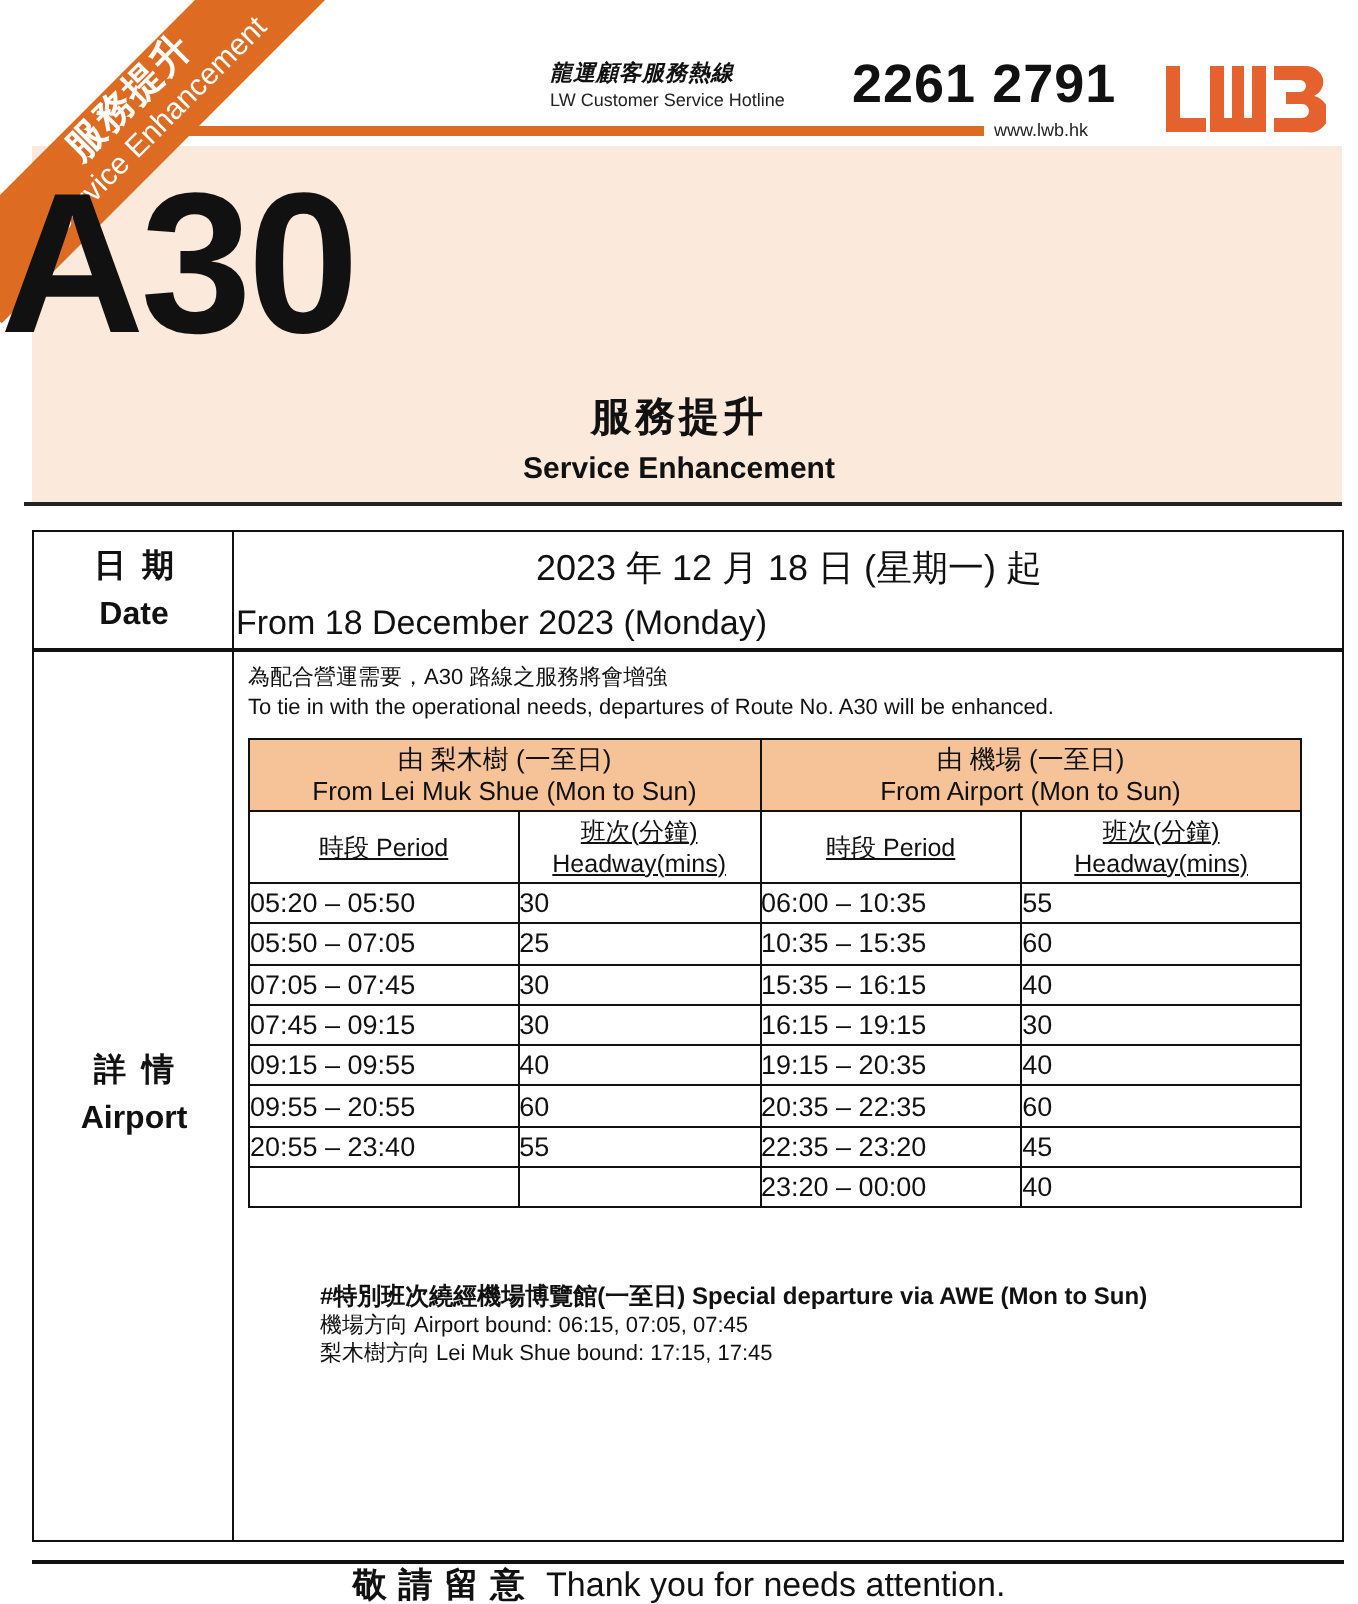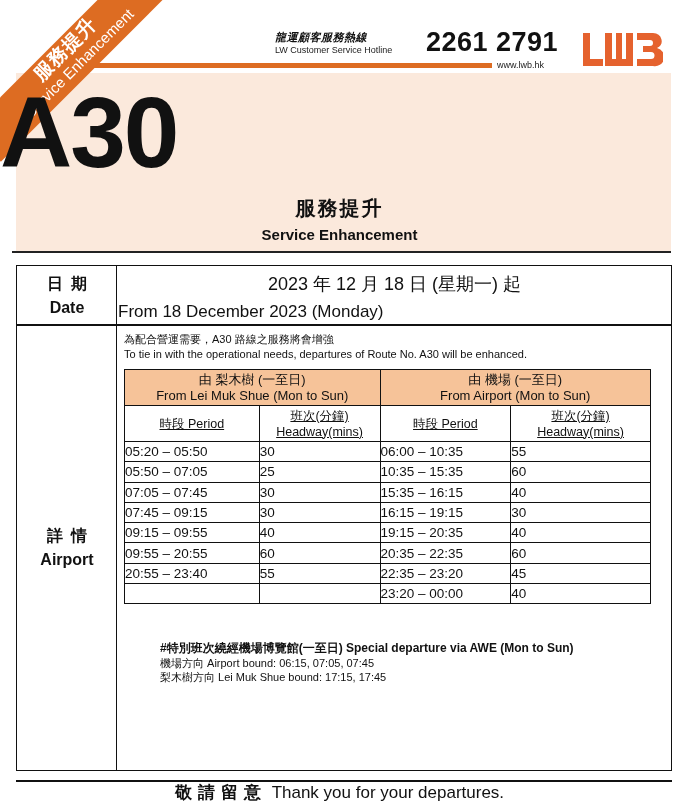--- a/index.html
+++ b/index.html
@@ -187,14 +187,14 @@
   <div class="special">
     <div class="ttl">#特別班次繞經機場博覽館(一至日) Special departure via AWE (Mon to Sun)</div>
     <div>機場方向  Airport bound: 06:15, 07:05, 07:45</div>
     <div>梨木樹方向  Lei Muk Shue bound: 17:15, 17:45</div>
   </div>
 </div>
 
 <div class="footer-rule"></div>
 <div class="footer">
   <span class="zh">敬請留意</span>
-  <span>Thank you for your departures.</span>
+  <span>Thank you for needs attention.</span>
 </div>
 
 </body></html>

